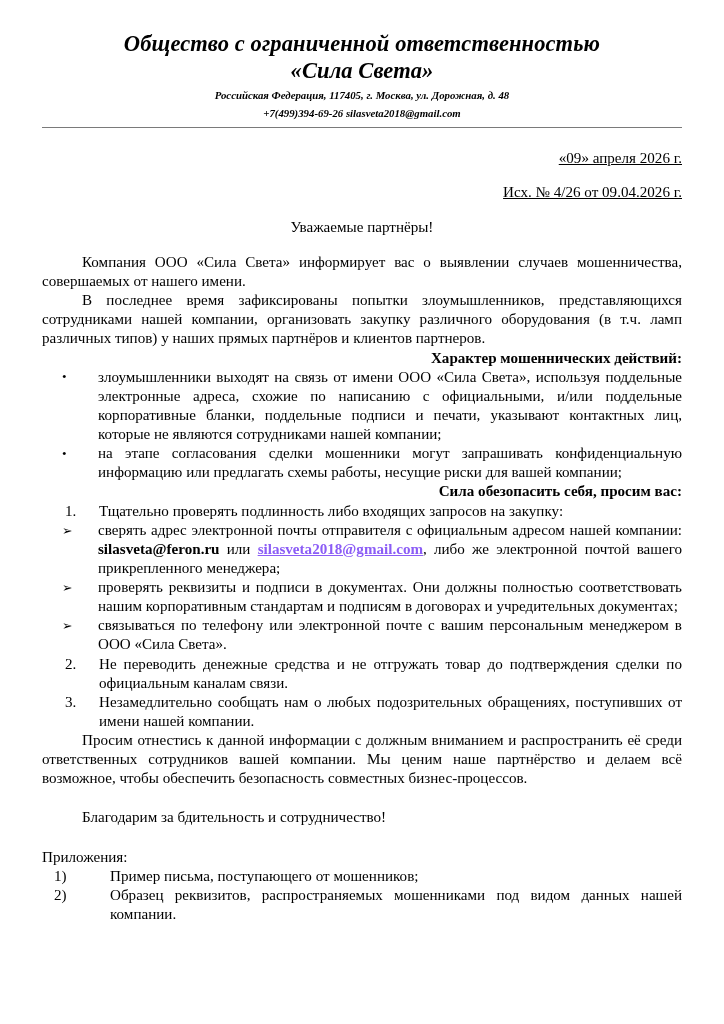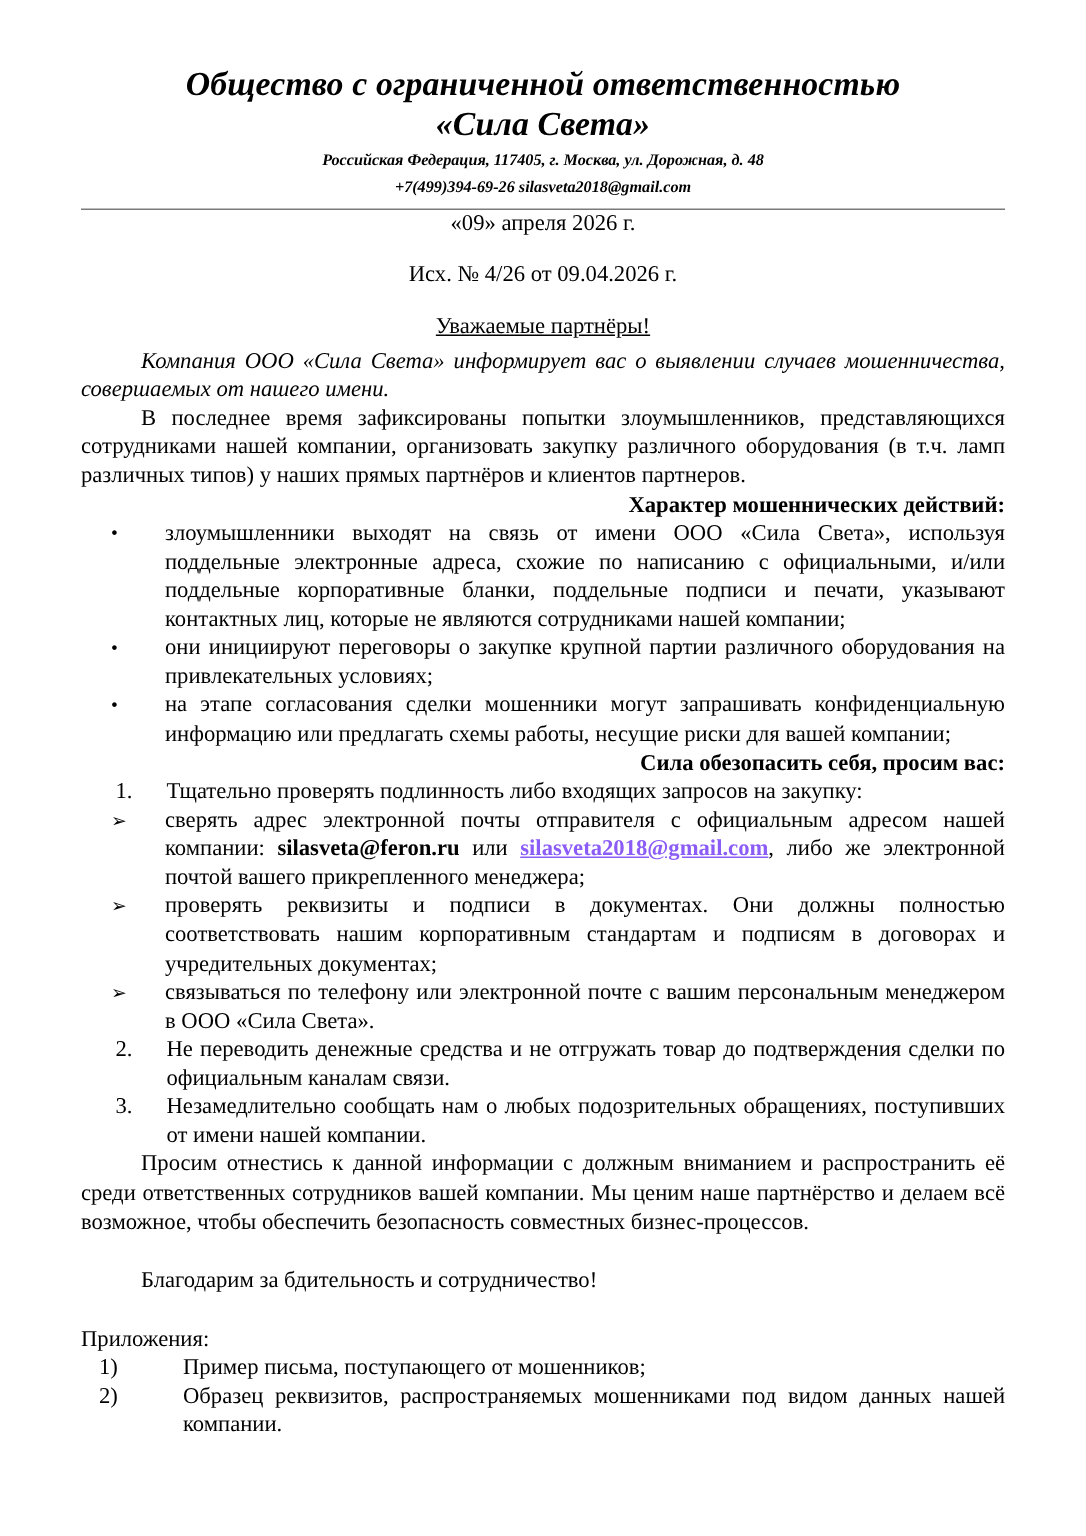--- a/index.html
+++ b/index.html
@@ -7,21 +7,21 @@
   body{
     width:724px;height:1024px;
     font-family:"Liberation Serif","DejaVu Serif",serif;
     color:#000000;
     -webkit-font-smoothing:antialiased;
   }
   .page{
     position:relative;
     width:724px;height:1024px;
     box-sizing:border-box;
-    padding:12px;
+    padding:0;
     overflow:hidden;
   }
   
   .letterhead{
     padding:30px 42px 0 42px;
     text-align:center;
   }
   .org-title{
     font-size:22.5px;
     font-weight:bold;
@@ -48,35 +48,36 @@
   }
   
   .body{
     padding:0 42px;
     font-size:15.1px;
     line-height:1.268;
     text-align:justify;
     text-justify:inter-word;
   }
   .meta{
-    text-align:center;
+    margin-top:21px;
+    text-align:right;
+    text-decoration:underline;
   }
   .meta .mline{margin:0 0 0 0;}
   .meta .mline + .mline{margin-top:15px;}
   .greeting{
     text-align:center;
     margin-top:16px;
-    text-decoration:underline;
   }
   p.para{
     margin:0;
     text-indent:40px;
     text-align:justify;
   }
-  p.para.first{margin-top:4px;font-style:italic;}
+  p.para.first{margin-top:16px;}
   .subhead{
     margin:0;
     text-indent:40px;
     font-weight:bold;
     text-align:right;
   }
   .bullet{
     margin:0;
     padding-left:56px;
     text-indent:-18px;
@@ -156,23 +157,20 @@
 
     <p class="para first">Компания ООО «Сила Света» информирует вас о выявлении случаев мошенничества, совершаемых от нашего имени.</p>
     <p class="para">В последнее время зафиксированы попытки злоумышленников, представляющихся сотрудниками нашей компании, организовать закупку различного оборудования (в т.ч. ламп различных типов) у наших прямых партнёров и клиентов партнеров.</p>
 
     <p class="subhead">Характер мошеннических действий:</p>
 
     <p class="bullet">
       <span class="mk">•</span><span>злоумышленники выходят на связь от имени ООО «Сила Света», используя поддельные электронные адреса, схожие по написанию с официальными, и/или поддельные корпоративные бланки, поддельные подписи и печати, указывают контактных лиц, которые не являются сотрудниками нашей компании;</span>
     </p>
     <p class="bullet">
-      <span class="mk">•</span><span>они инициируют переговоры о закупке крупной партии различного оборудования на привлекательных условиях;</span>
-    </p>
-    <p class="bullet">
       <span class="mk">•</span><span>на этапе согласования сделки мошенники могут запрашивать конфиденциальную информацию или предлагать схемы работы, несущие риски для вашей компании;</span>
     </p>
 
     <p class="subhead">Сила обезопасить себя, просим вас:</p>
 
     <p class="num">
       <span class="mk">1.</span><span>Тщательно проверять подлинность либо входящих запросов на закупку:</span>
     </p>
 
     <p class="arrow">

